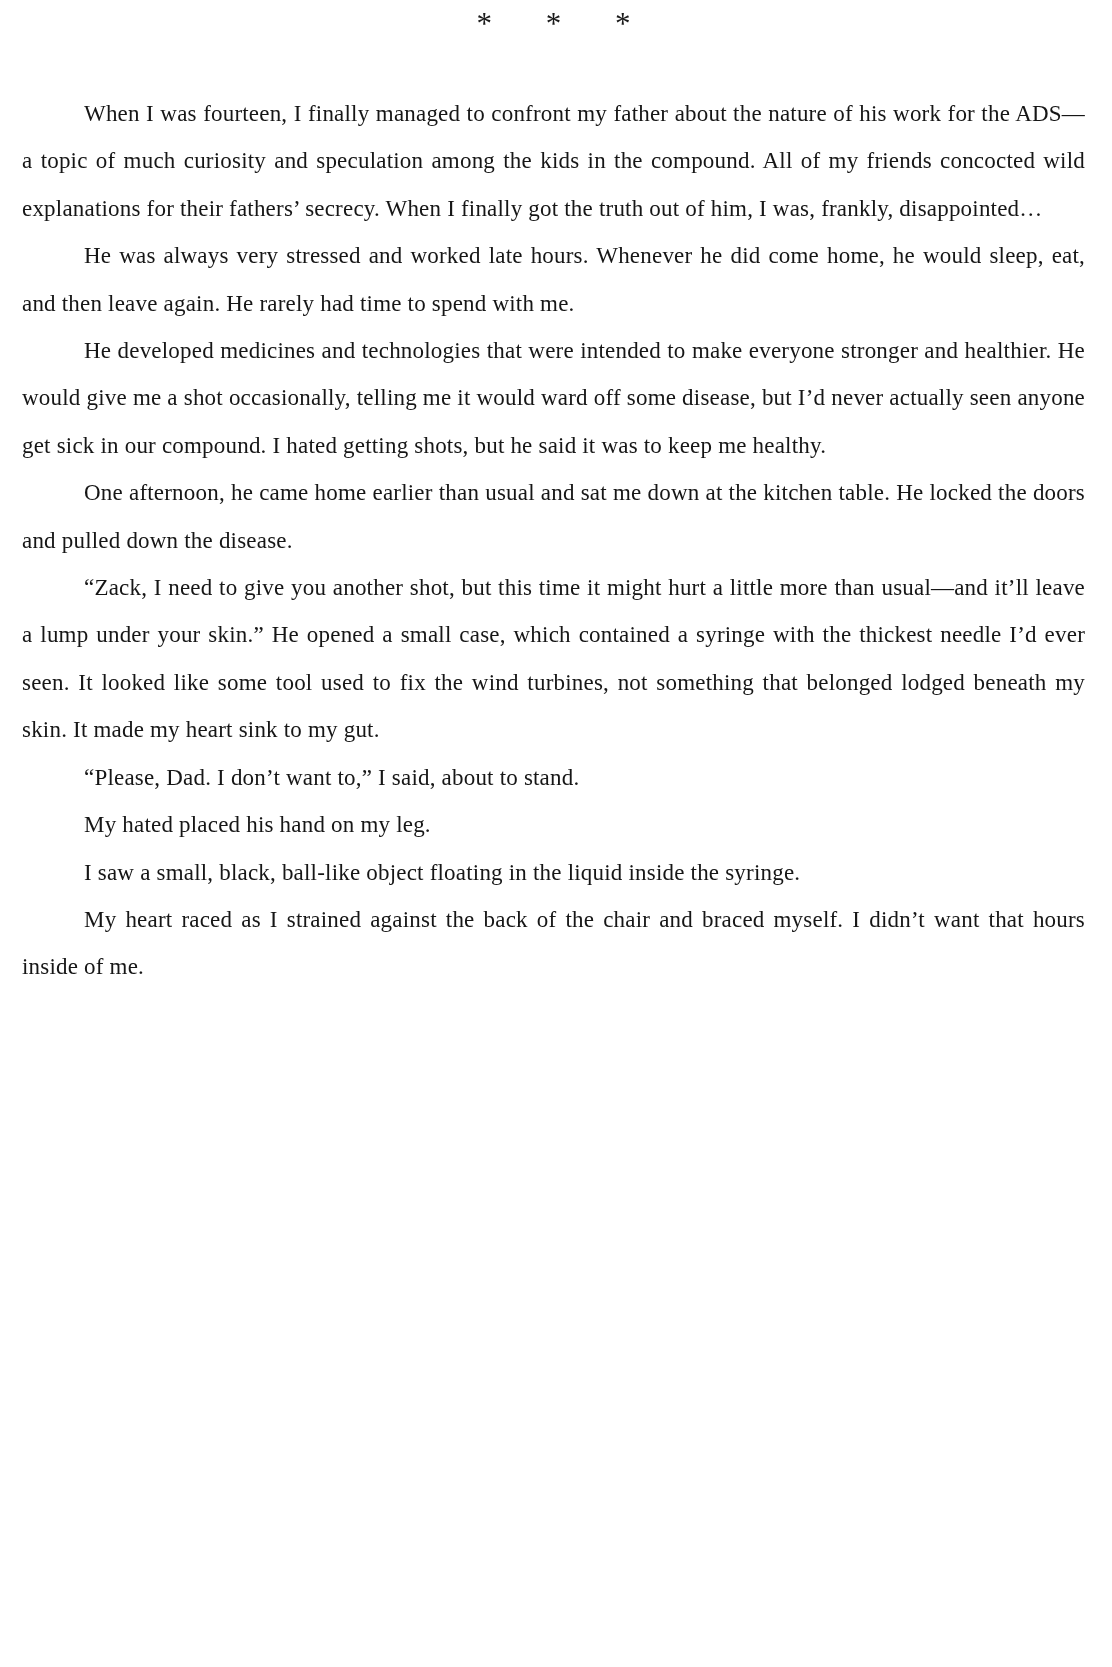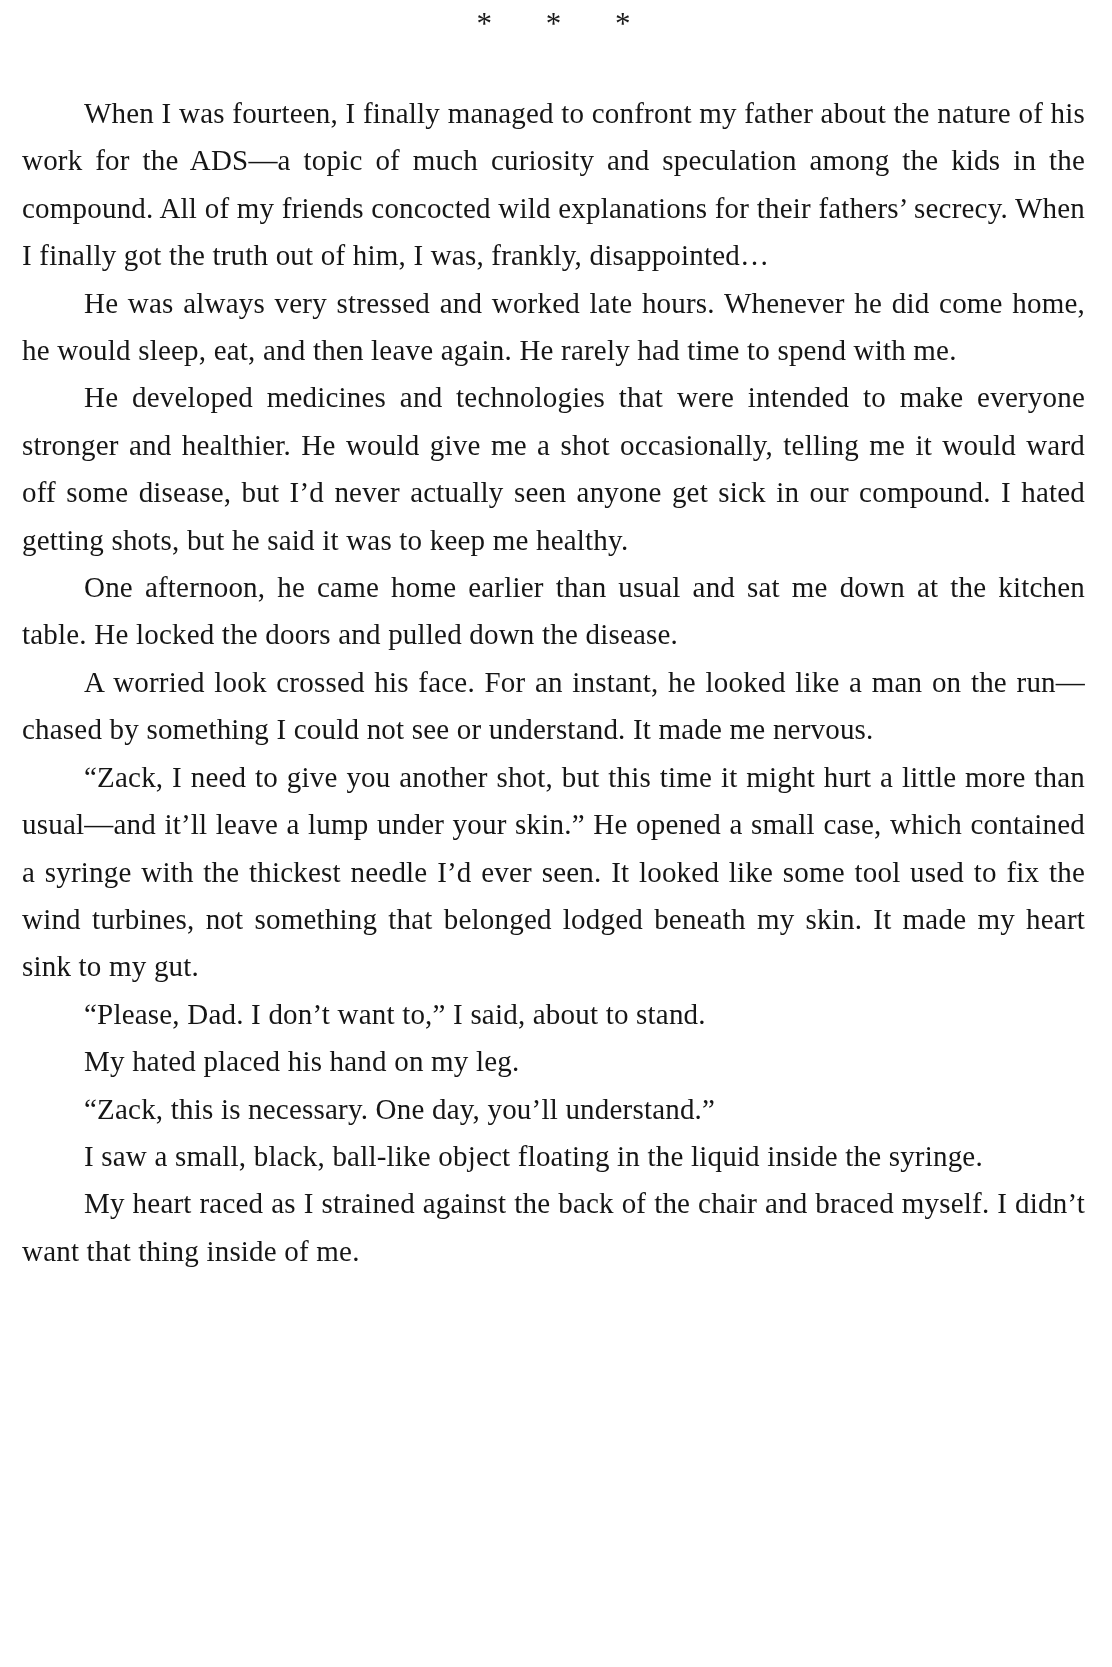--- a/index.html
+++ b/index.html
@@ -24,40 +24,38 @@
     font-size: 31px;
     line-height: 40px;
     letter-spacing: 0;
     word-spacing: 46px;
     color: #1a1a1a;
     margin: 0 0 46px 0;
   }
   .page-text p {
     margin: 0;
     padding: 0;
-    font-size: 29px;
+    font-size: 23px;
     line-height: 47.4px;
     letter-spacing: 0.2px;
     color: #161616;
     text-align: justify;
     text-indent: 62px;
     text-rendering: optimizeLegibility;
   }
 </style>
 </head>
 <body>
 
 <div class="page">
   <div class="section-break">* * *</div>
   <div class="page-text">
       <p>When I was fourteen, I finally managed to confront my father about the nature of his work for the ADS—a topic of much curiosity and speculation among the kids in the compound. All of my friends concocted wild explanations for their fathers’ secrecy. When I finally got the truth out of him, I was, frankly, disappointed…</p>
       <p>He was always very stressed and worked late hours. Whenever he did come home, he would sleep, eat, and then leave again. He rarely had time to spend with me.</p>
       <p>He developed medicines and technologies that were intended to make everyone stronger and healthier. He would give me a shot occasionally, telling me it would ward off some disease, but I’d never actually seen anyone get sick in our compound. I hated getting shots, but he said it was to keep me healthy.</p>
       <p>One afternoon, he came home earlier than usual and sat me down at the kitchen table. He locked the doors and pulled down the disease.</p>
-      <p>A worried look crossed his face. For an instant, he looked like a man on the run—chased by something I could not see or understand. It made me nervous.</p>
       <p>“Zack, I need to give you another shot, but this time it might hurt a little more than usual—and it’ll leave a lump under your skin.” He opened a small case, which contained a syringe with the thickest needle I’d ever seen. It looked like some tool used to fix the wind turbines, not something that belonged lodged beneath my skin. It made my heart sink to my gut.</p>
       <p>“Please, Dad. I don’t want to,” I said, about to stand.</p>
       <p>My hated placed his hand on my leg.</p>
-      <p>“Zack, this is necessary. One day, you’ll understand.”</p>
       <p>I saw a small, black, ball-like object floating in the liquid inside the syringe.</p>
-      <p>My heart raced as I strained against the back of the chair and braced myself. I didn’t want that thing inside of me.</p>
+      <p>My heart raced as I strained against the back of the chair and braced myself. I didn’t want that hours inside of me.</p>
     </div>
 </div>
 
 </body></html>

